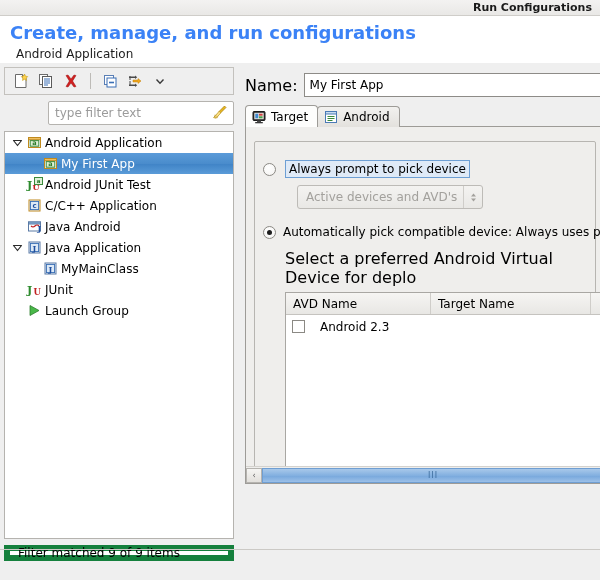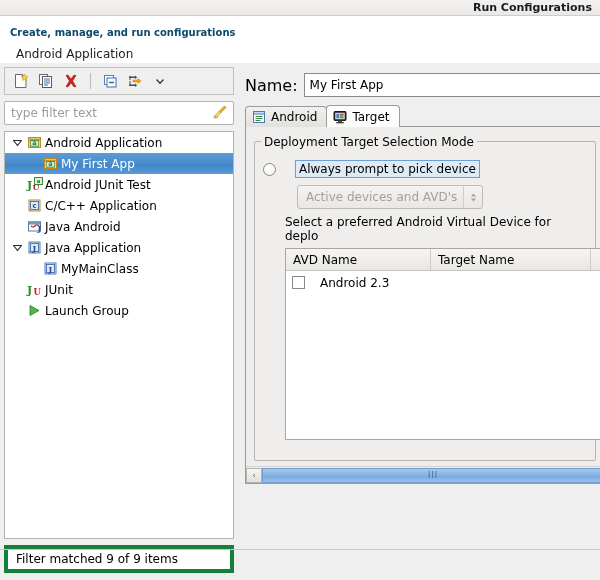--- a/index.html
+++ b/index.html
@@ -34,23 +34,23 @@
   }
 
   
   .header {
     background: #ffffff;
     padding: 8px 0 6px 10px;
     height: 47px;
     box-sizing: border-box;
   }
   .header-title {
-    font-size: 10px;
+    font-size: 18px;
     font-weight: bold;
-    color: #0c4a6e;
+    color: #3b82f6;
     line-height: 17px;
   }
   .header-sub {
     font-size: 12px;
     color: #1c1c1c;
     padding-left: 6px;
     padding-top: 6px;
   }
 
   
@@ -92,20 +92,21 @@
     width: 1px;
     height: 16px;
     background: #bdbbb7;
     margin: 0 4px;
   }
 
   .filter-wrap {
     margin-top: 6px;
     height: 24px;
     position: relative;
+    margin-left: 44px;
   }
   .filter-box {
     width: 100%;
     height: 24px;
     box-sizing: border-box;
     border: 1px solid #b5b3af;
     background: #ffffff;
     border-radius: 2px;
     display: flex;
     align-items: center;
@@ -154,23 +155,23 @@
     flex: 0 0 18px;
     display: flex;
     align-items: center;
     justify-content: center;
   }
   .tree-label { padding-left: 2px; }
   .indent-1 { padding-left: 20px; }
 
   .status {
     margin-top: 6px;
-    height: 28px;
+    height: 16px;
     background: #ffffff;
-    border: 4px solid #15803d;
+    border: 6px solid #15803d;
     box-sizing: border-box;
     display: flex;
     align-items: center;
     padding-left: 8px;
     font-size: 12px;
   }
 
   
   .sash {
     position: absolute;
@@ -289,21 +290,21 @@
     position: absolute;
     left: 3px; top: 3px;
     width: 5px; height: 5px;
     border-radius: 50%;
     background: #1d1d1d;
   }
   .focus-box {
     border: 1px solid #6d9fd4;
     background: #dfeaf7;
     padding: 1px 3px;
-    margin: -2px 12px;
+    margin: -2px 2px;
   }
 
   .combo-wrap { padding-left: 34px; margin-top: 5px; }
   .combo {
     display: inline-flex;
     align-items: center;
     height: 22px;
     border: 1px solid #bdbbb7;
     border-radius: 3px;
     background: linear-gradient(to bottom, #f4f3f1, #e9e8e5);
@@ -321,21 +322,21 @@
     margin-left: 6px;
     color: #a3a19d;
     font-size: 9px;
     line-height: 1;
     flex-direction: column;
   }
 
   .subtext {
     padding-left: 22px;
     margin-top: 6px;
-    font-size: 12px;
+    font-size: 16px;
   }
 
   .avdtable {
     margin-left: 22px;
     margin-top: 5px;
     margin-right: -40px;
     border: 1px solid #a9a7a3;
     background: #ffffff;
     height: 192px;
     box-sizing: border-box;
@@ -630,73 +631,76 @@
   <div class="right-panel">
 
     <div class="name-row">
       <span class="name-label">Name:</span>
       <div class="name-input">
         <span>My First App</span>
       </div>
     </div>
 
     <div class="tabs">
+      <div class="tab active">
+        <span class="tab-ico">
+          <svg width="14" height="14" viewBox="0 0 14 14">
+            <rect x="1" y="1.5" width="12" height="9" rx="1" fill="#2b2b2b" stroke="#1a1a1a"></rect>
+            <rect x="2.3" y="2.8" width="9.4" height="6.4" fill="#e9e7e2"></rect>
+            <rect x="3.3" y="3.7" width="3" height="4.6" fill="#3f8ad0"></rect>
+            <rect x="7" y="3.7" width="3.6" height="2" fill="#d04040"></rect>
+            <rect x="7" y="6.3" width="3.6" height="2" fill="#4aa04a"></rect>
+            <rect x="5" y="10.5" width="4" height="2" fill="#4a4a4a"></rect>
+            <rect x="3.2" y="12" width="7.6" height="1.3" fill="#3a3a3a"></rect>
+          </svg>
+        </span>
+        <span>Target</span>
+      </div>
       <div class="tab">
         <span class="tab-ico">
           <svg width="14" height="14" viewBox="0 0 14 14">
             <rect x="1.5" y="1.5" width="11" height="11" fill="#ffffff" stroke="#4a7ab5"></rect>
             <rect x="1.5" y="1.5" width="11" height="2.5" fill="#c7dcf0" stroke="#4a7ab5"></rect>
             <g stroke="#3a8a3a" stroke-width="1">
               <line x1="3.5" y1="6.5" x2="10.5" y2="6.5"></line>
               <line x1="3.5" y1="8.5" x2="10.5" y2="8.5"></line>
               <line x1="3.5" y1="10.5" x2="8.5" y2="10.5"></line>
             </g>
           </svg>
         </span>
         <span>Android</span>
       </div>
-      <div class="tab active">
-        <span class="tab-ico">
-          <svg width="14" height="14" viewBox="0 0 14 14">
-            <rect x="1" y="1.5" width="12" height="9" rx="1" fill="#2b2b2b" stroke="#1a1a1a"></rect>
-            <rect x="2.3" y="2.8" width="9.4" height="6.4" fill="#e9e7e2"></rect>
-            <rect x="3.3" y="3.7" width="3" height="4.6" fill="#3f8ad0"></rect>
-            <rect x="7" y="3.7" width="3.6" height="2" fill="#d04040"></rect>
-            <rect x="7" y="6.3" width="3.6" height="2" fill="#4aa04a"></rect>
-            <rect x="5" y="10.5" width="4" height="2" fill="#4a4a4a"></rect>
-            <rect x="3.2" y="12" width="7.6" height="1.3" fill="#3a3a3a"></rect>
-          </svg>
-        </span>
-        <span>Target</span>
-      </div>
     </div>
 
     <div class="tabbody">
 
       <div class="group">
-        <div class="group-title">Deployment Target Selection Mode</div>
 
         <div class="radio-row">
           <span class="radio"></span>
           <span class="focus-box">Always prompt to pick device</span>
         </div>
 
 
         <div class="combo-wrap">
           <div class="combo">
             <span>Active devices and AVD's</span>
             <span class="combo-arrow">
               <svg width="9" height="13" viewBox="0 0 9 13">
                 <path d="M4.5 2.5 L7 5.4 L2 5.4 Z" fill="#a3a19d"></path>
                 <path d="M4.5 10.5 L7 7.6 L2 7.6 Z" fill="#a3a19d"></path>
               </svg>
             </span>
           </div>
         </div>
 
+        <div class="radio-row" style="margin-top:12px;">
+          <span class="radio checked"></span>
+          <span>Automatically pick compatible device: Always uses p</span>
+        </div>
 
         <div class="subtext">Select a preferred Android Virtual Device for deplo</div>
 
         <div class="avdtable">
           <div class="avd-head">
             <div class="avd-th c1">AVD Name</div>
             <div class="avd-th c2">Target Name</div>
           </div>
           <div class="avd-row">
             <span class="cbx"></span>

